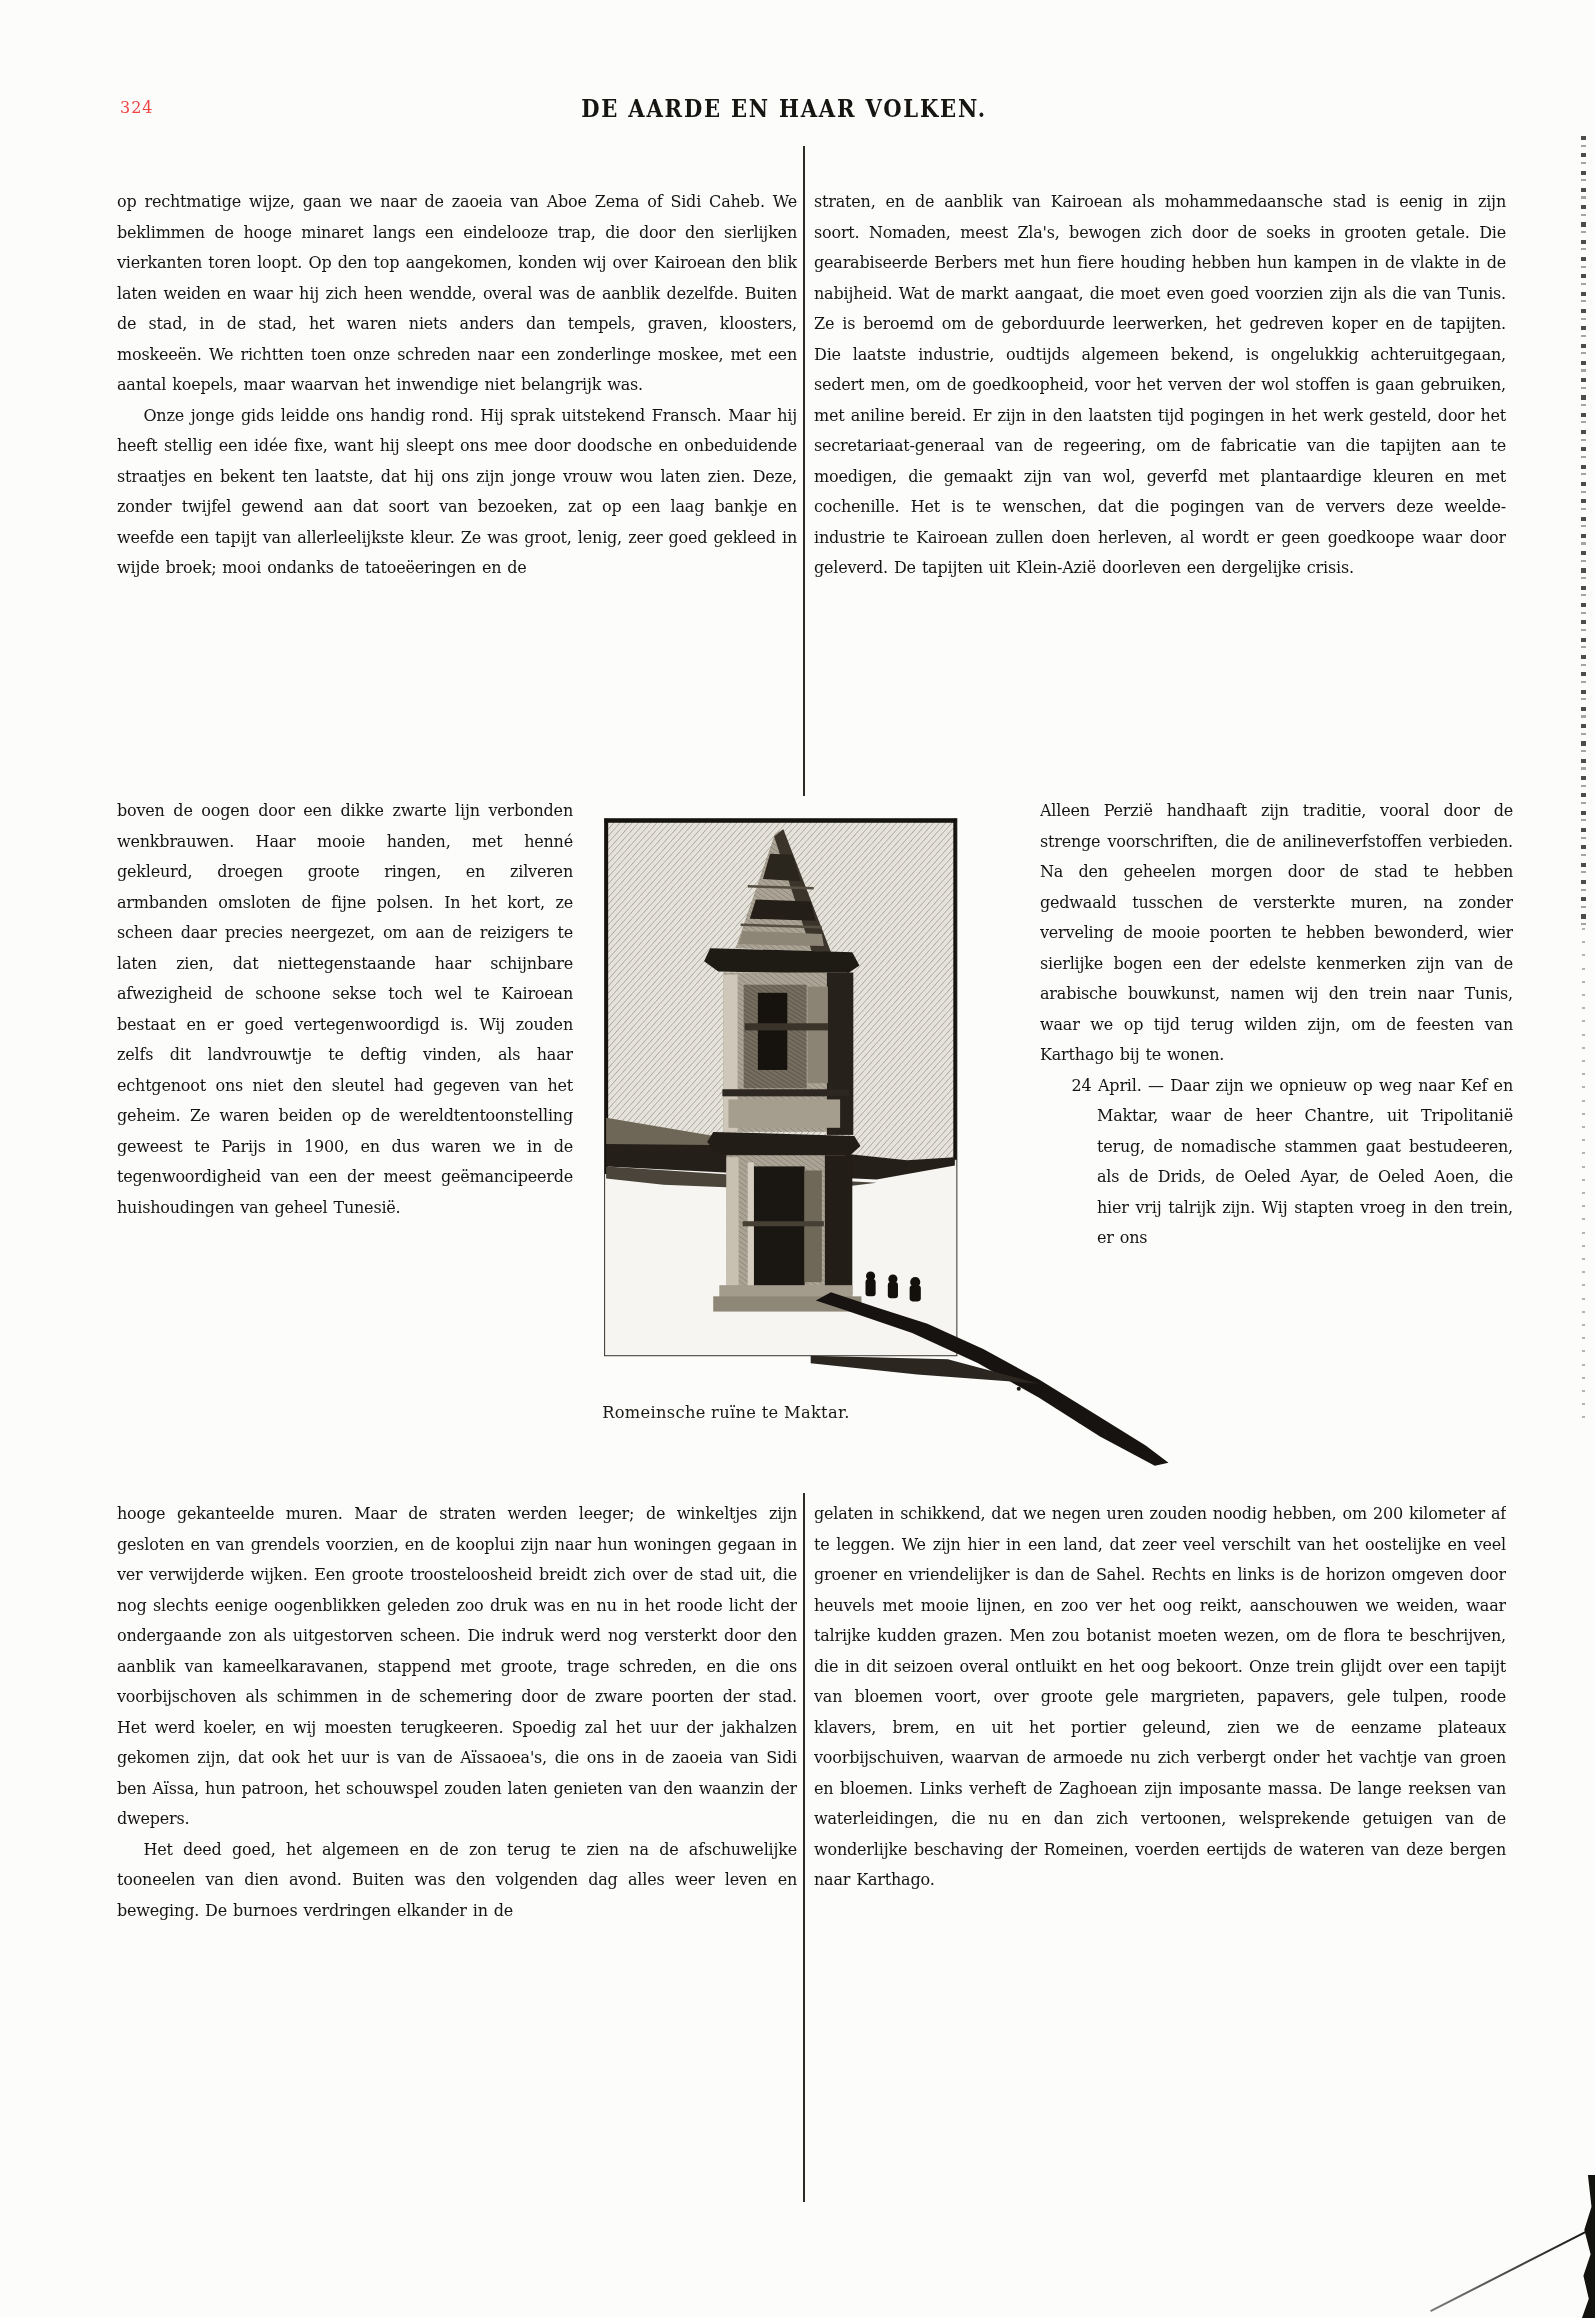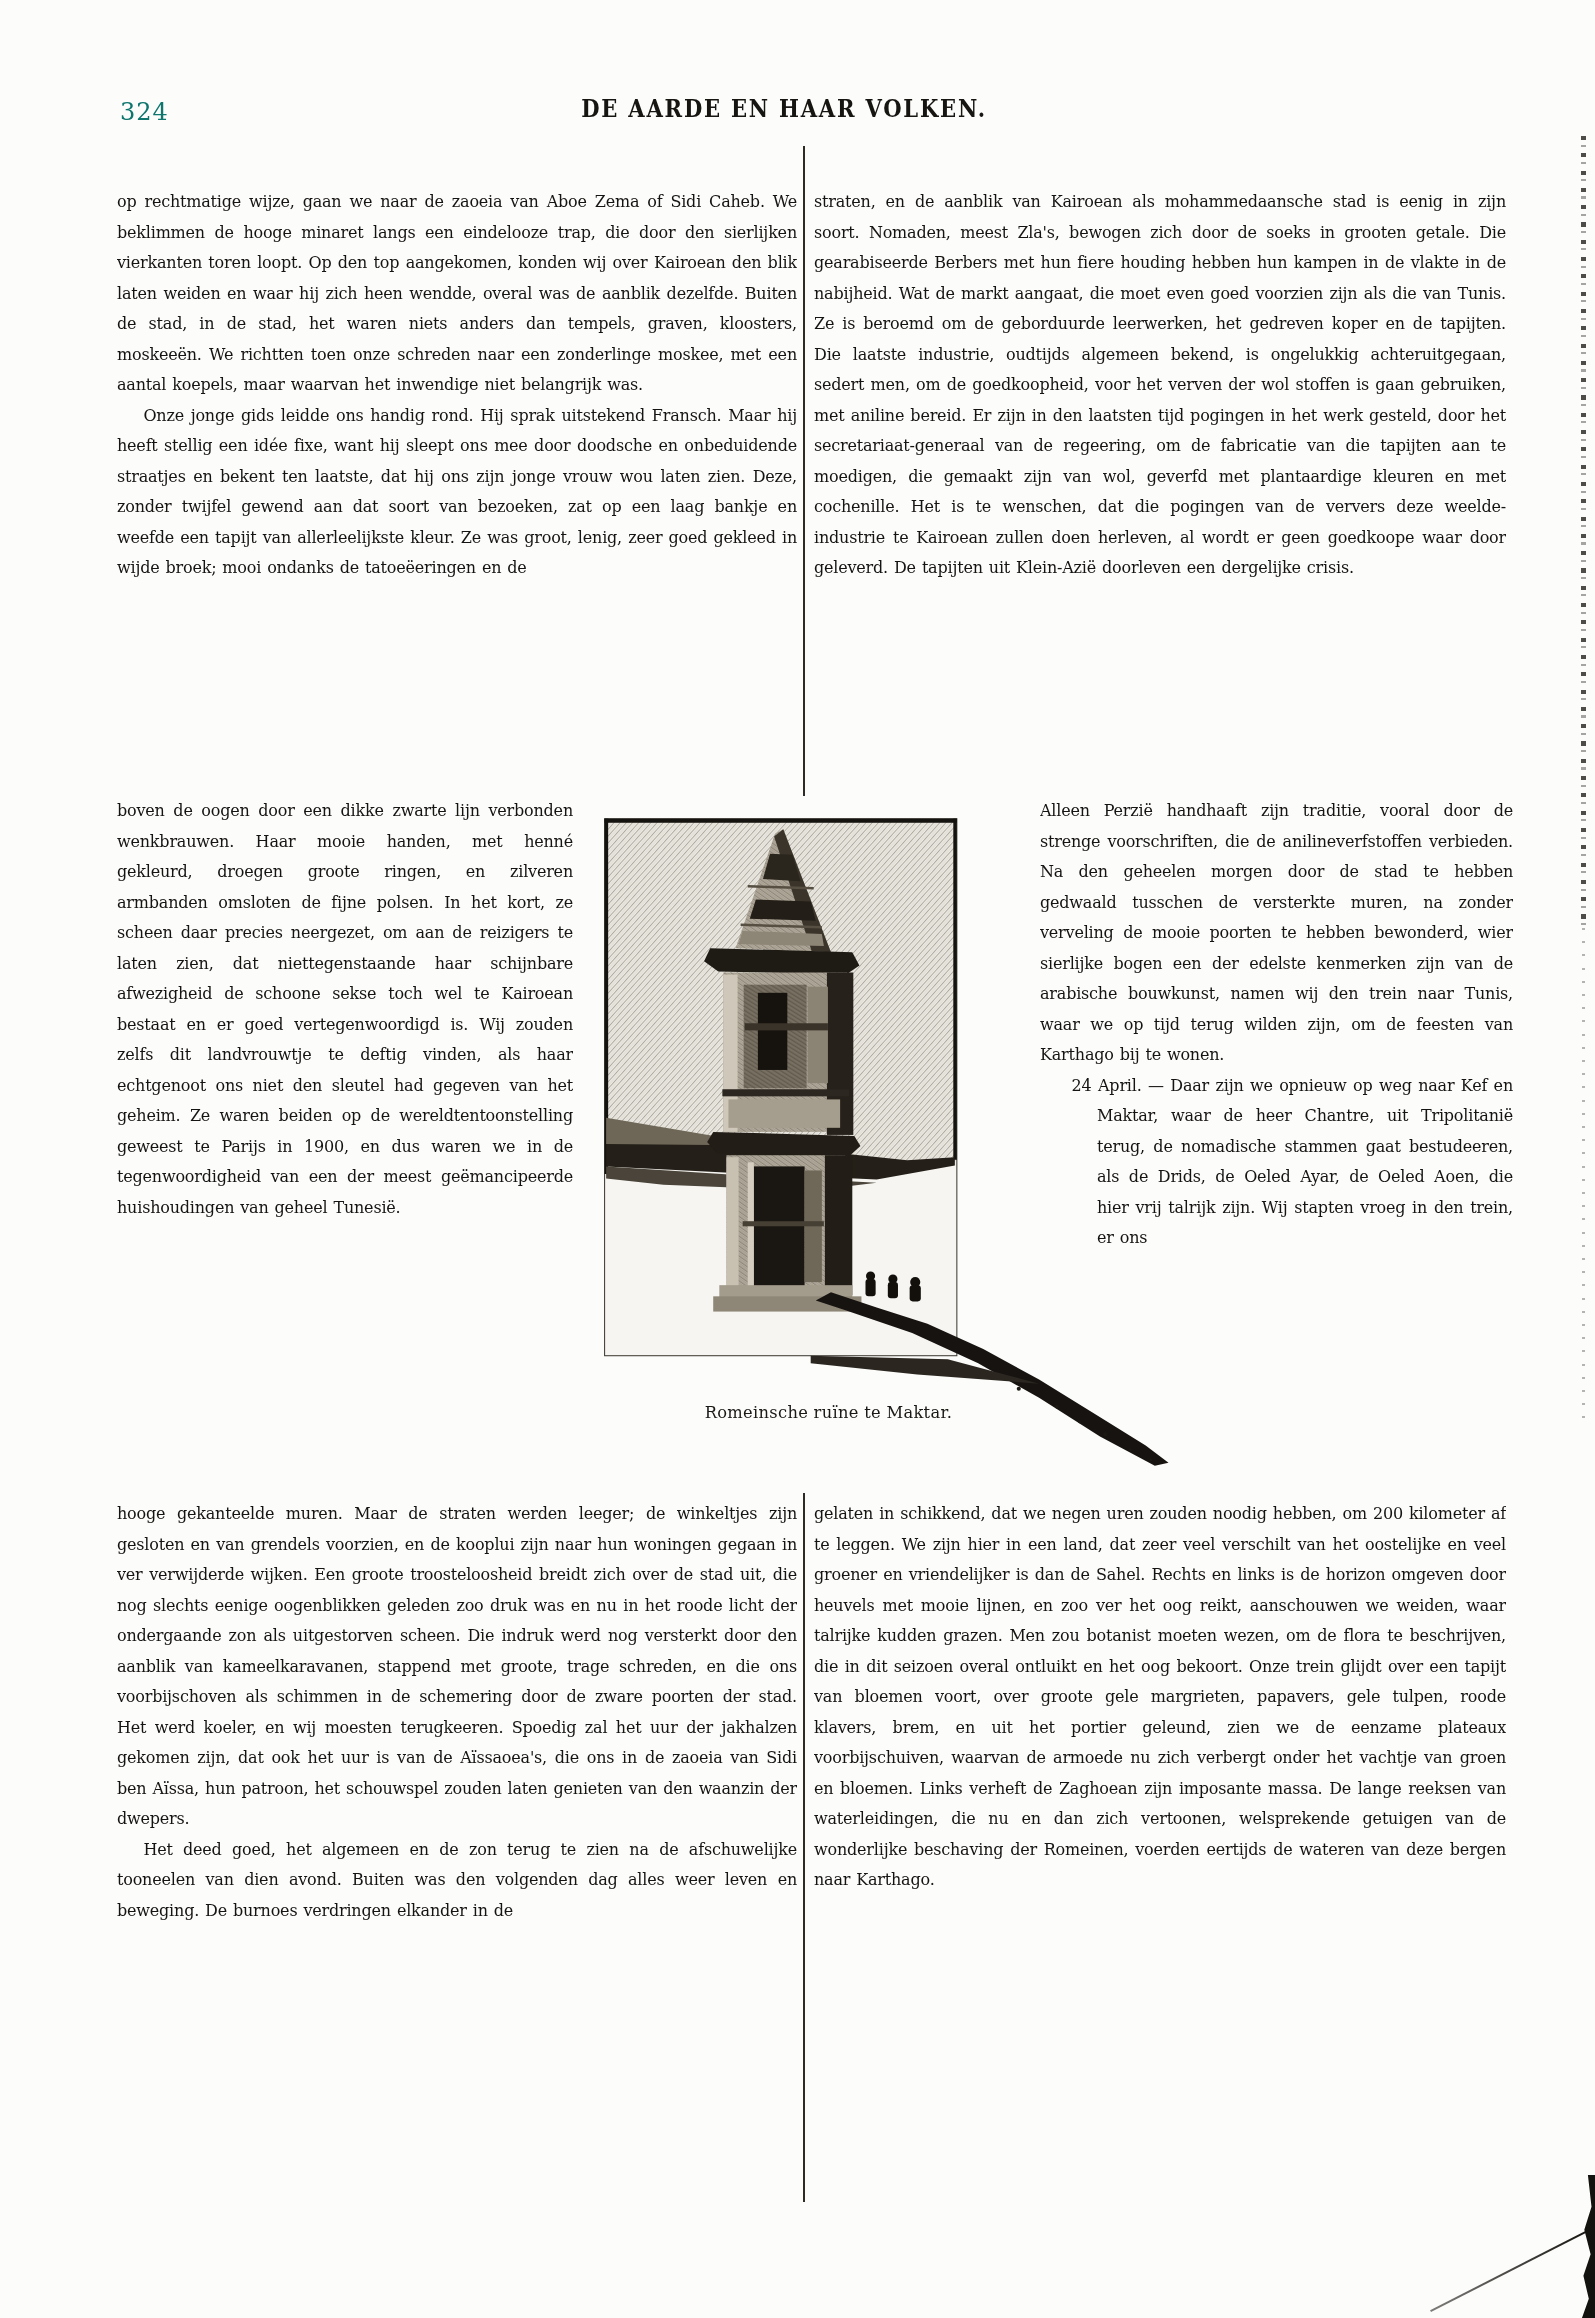--- a/index.html
+++ b/index.html
@@ -4,21 +4,21 @@
 <style>
   html,body{margin:0;padding:0;}
   body{
     width:1595px;height:2319px;position:relative;overflow:hidden;
     background:#fcfcfa;color:#161412;
     font-family:"DejaVu Serif","Liberation Serif",serif;
   }
   .page{position:absolute;inset:0;}
   .pagenum{
     position:absolute;left:120px;top:98px;
-    font-size:24px;letter-spacing:1px;color:#0f766e;
+    font-size:16px;letter-spacing:1px;color:#ef4444;
   }
   .running-title{
     position:absolute;left:784px;top:94px;transform:translateX(-50%);
     white-space:nowrap;
   }
   .running-title span{
     display:inline-block;transform:scaleX(.88);transform-origin:center;
     font-size:24px;font-weight:700;letter-spacing:2px;color:#171512;
   }
   .block{
@@ -35,21 +35,21 @@
   .l3{left:117px;top:1499px;width:680px;height:711px;}
   .r1{left:814px;top:187px;width:692px;height:609px;}
   .r2{left:1032px;top:796px;width:473px;height:703px;margin-left:8px;}
   .r3{left:814px;top:1499px;width:692px;height:711px;}
   .divider{position:absolute;width:1.5px;background:#2e2b27;}
   .divider-top{left:803px;top:146px;height:650px;}
   .divider-bottom{left:803px;top:1493px;height:709px;}
   figure.ruin{position:absolute;left:592px;top:805px;width:615px;height:670px;margin:0;z-index:0;}
   figure.ruin svg{position:absolute;left:0;top:0;}
   figcaption.ruin-caption{
-    position:absolute;left:10.2px;top:598px;width:350px;text-align:right;
+    position:absolute;left:10.2px;top:598px;width:350px;text-align:left;
     font-size:16.3px;letter-spacing:0.3px;color:#1b1916;
   }
   .col-block{z-index:2;}
   .artifact-right-strip{
     position:absolute;left:1581px;top:136px;width:4.6px;height:792px;opacity:.85;
     background:repeating-linear-gradient(180deg,
       rgba(25,23,20,.9) 0 4.1px, transparent 4.1px 8.6px,
       rgba(25,23,20,.45) 8.6px 10.7px, transparent 10.7px 17.3px);
   }
   .artifact-right-strip2{

